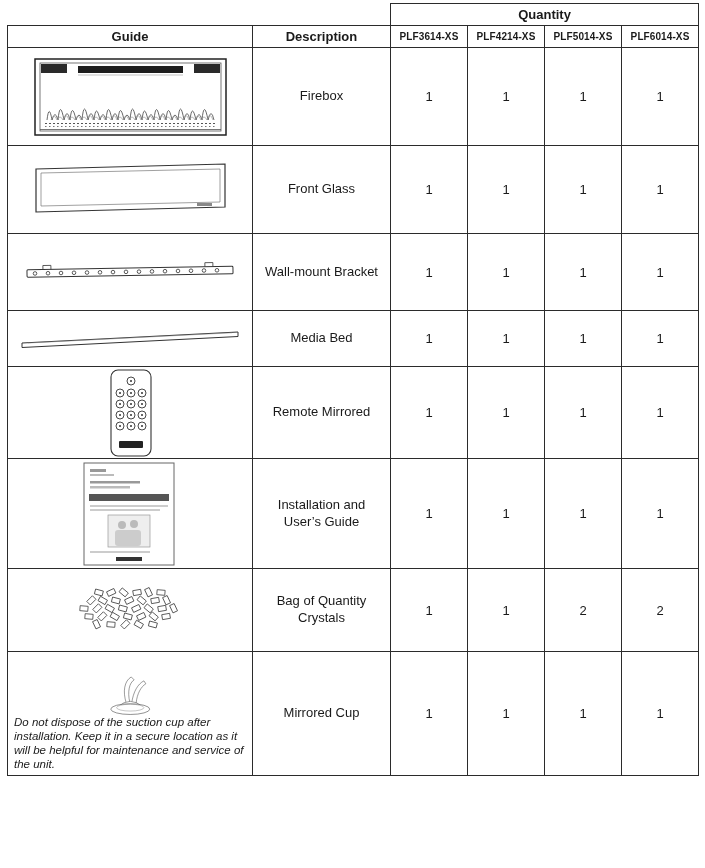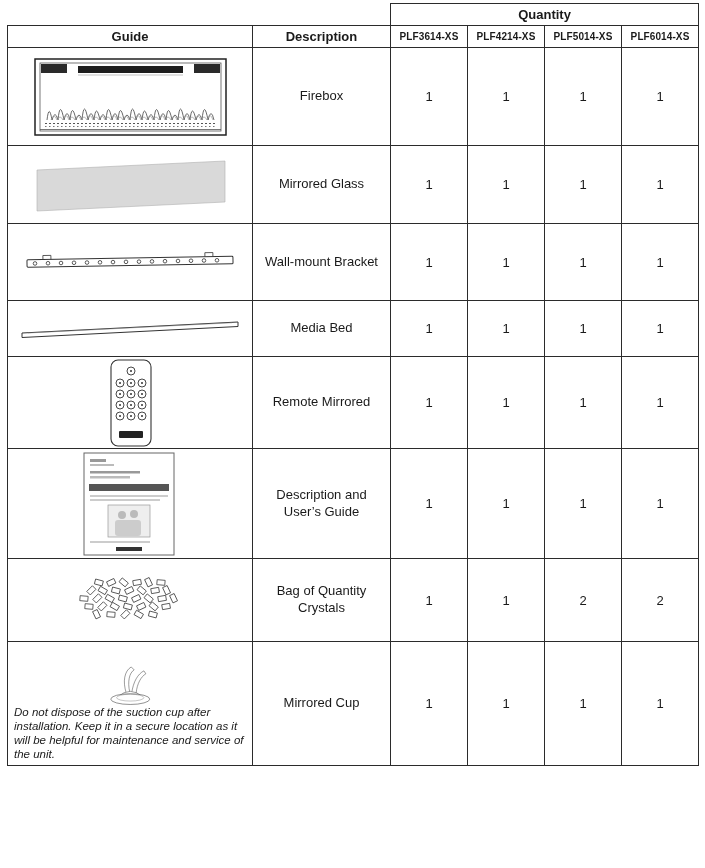--- a/index.html
+++ b/index.html
@@ -74,33 +74,35 @@
         <line x1="7" y1="72.5" x2="188" y2="72.5" stroke="#555" stroke-width="0.8"></line>
       </svg>
     </td>
     <td class="desc">Firebox</td>
     <td class="qty">1</td>
     <td class="qty">1</td>
     <td class="qty">1</td>
     <td class="qty">1</td>
   </tr>
 
-
-  <tr style="height:78px">
+  <tr style="height:88px">
     <td class="img">
       <svg width="195" height="58" viewBox="0 0 195 58">
-        <polygon points="4,14 192,5 192,46 4,55" fill="#d9d9d9" stroke="#b0b0b0" stroke-width="0.6"></polygon>
-      </svg>
-    </td>
-    <td class="desc">Mirrored Glass</td>
-    <td class="qty">1</td>
-    <td class="qty">1</td>
-    <td class="qty">1</td>
-    <td class="qty">1</td>
-  </tr>
+        <polygon points="3,8 192,3 192,46 3,51" fill="#fff" stroke="#333" stroke-width="1.2"></polygon>
+        <polygon points="8,12 187,8 187,41 8,45" fill="#fff" stroke="#777" stroke-width="0.7"></polygon>
+        <rect x="164" y="42" width="15" height="3" fill="#888"></rect>
+      </svg>
+    </td>
+    <td class="desc">Front Glass</td>
+    <td class="qty">1</td>
+    <td class="qty">1</td>
+    <td class="qty">1</td>
+    <td class="qty">1</td>
+  </tr>
+
 
   <tr style="height:77px">
     <td class="img">
       <svg width="215" height="24" viewBox="0 0 215 24">
         <g transform="rotate(-1 107 12)">
           <rect x="20" y="4" width="8" height="5" fill="#fff" stroke="#333" stroke-width="0.8"></rect>
           <rect x="182" y="4" width="8" height="5" fill="#fff" stroke="#333" stroke-width="0.8"></rect>
           <rect x="4" y="8" width="206" height="7.5" rx="1" fill="#fff" stroke="#333" stroke-width="1"></rect>
           <g fill="none" stroke="#333" stroke-width="0.8">
             <circle cx="12" cy="11.8" r="1.8"></circle>
@@ -199,21 +201,21 @@
         <rect x="8" y="44" width="78" height="2" fill="#ccc"></rect>
         <rect x="8" y="48" width="70" height="2" fill="#ccc"></rect>
         <rect x="26" y="54" width="42" height="32" fill="#eee" stroke="#999" stroke-width="0.7"></rect>
         <circle cx="40" cy="64" r="4" fill="#bbb"></circle>
         <circle cx="52" cy="63" r="4" fill="#bbb"></circle>
         <rect x="33" y="69" width="26" height="16" rx="3" fill="#ccc"></rect>
         <rect x="8" y="90" width="60" height="2" fill="#ccc"></rect>
         <rect x="34" y="96" width="26" height="4" fill="#333"></rect>
       </svg>
     </td>
-    <td class="desc">Description and User’s Guide</td>
+    <td class="desc">Installation and User’s Guide</td>
     <td class="qty">1</td>
     <td class="qty">1</td>
     <td class="qty">1</td>
     <td class="qty">1</td>
   </tr>
 
   <tr style="height:83px">
     <td class="img">
       <svg width="130" height="56" viewBox="0 0 130 56">
         <g fill="#fff" stroke="#444" stroke-width="0.8">

